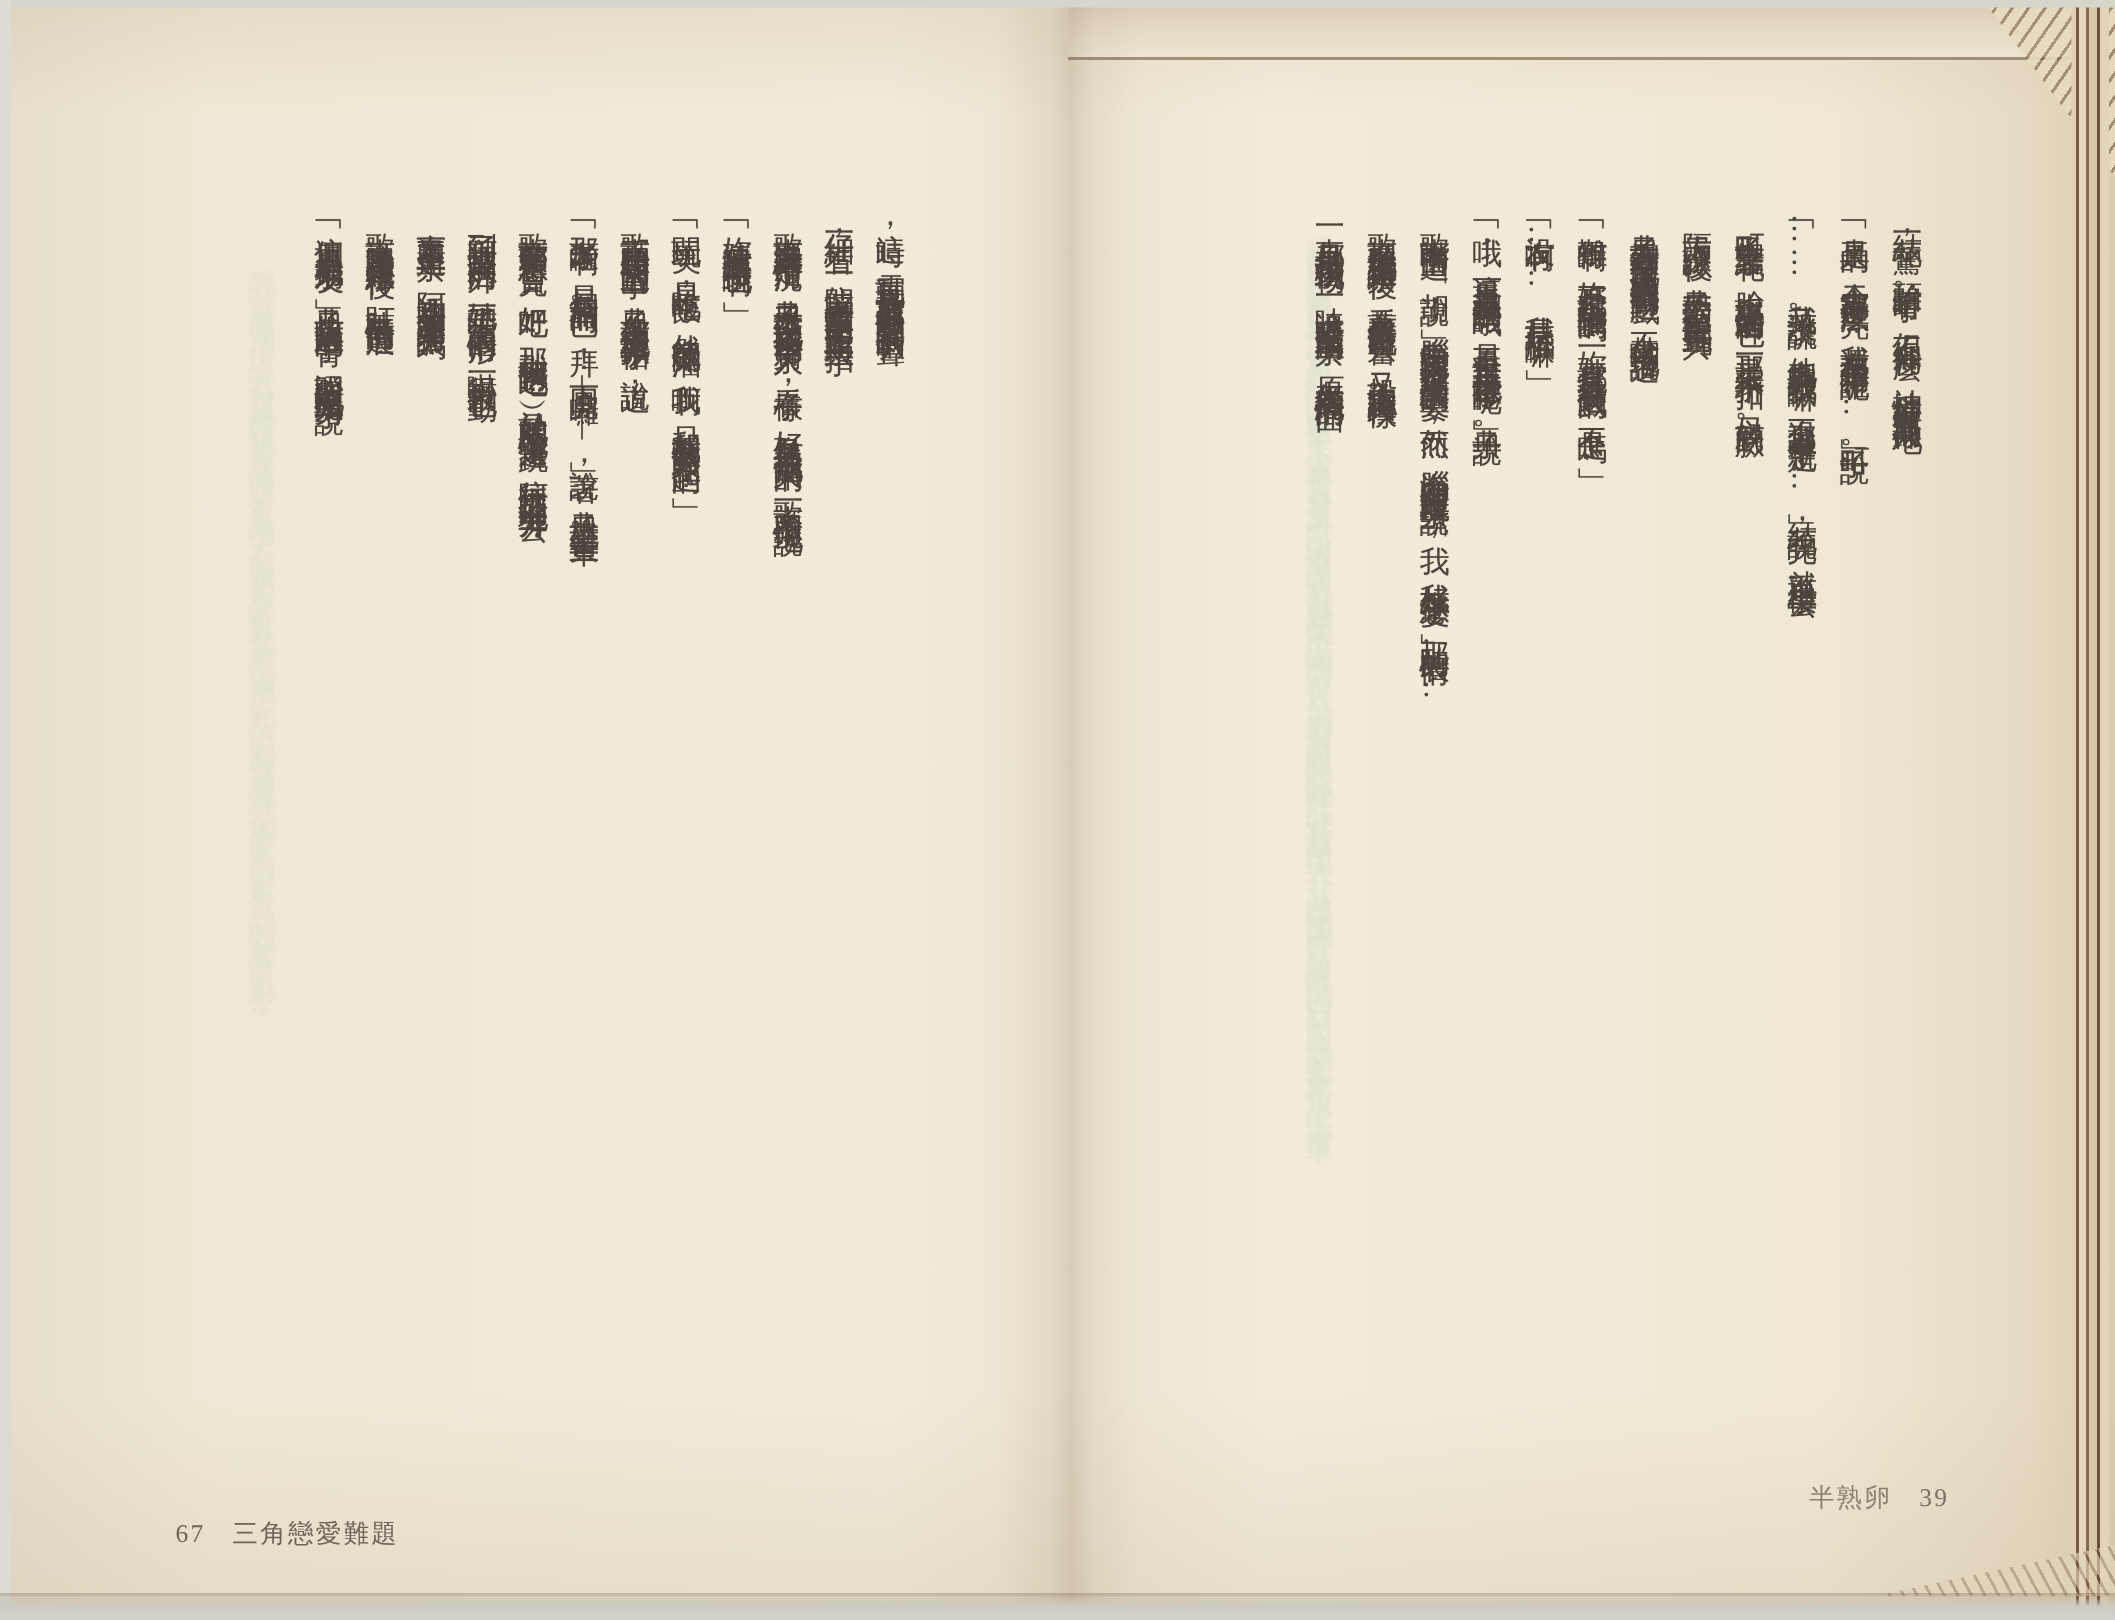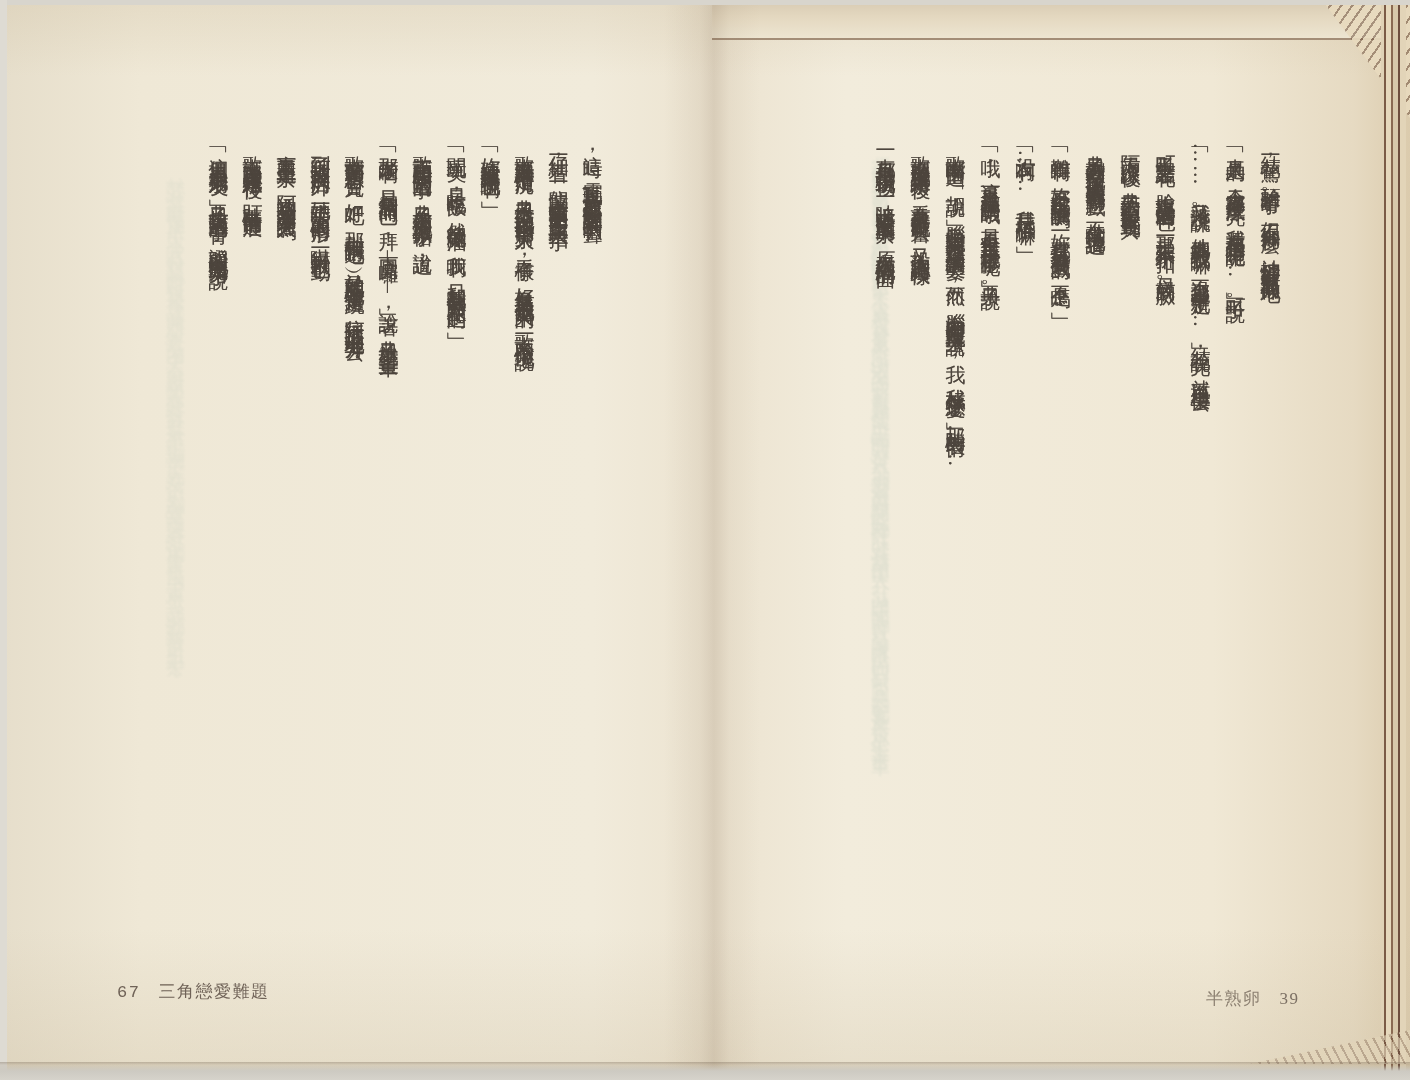--- a/index.html
+++ b/index.html
@@ -37,21 +37,21 @@
   .vtext p{margin:0;text-indent:22px;padding:0;}
   #text-right{left:790px;top:118px;width:498px;height:800px;line-height:35px;}
   #text-left{left:96px;top:118px;width:514px;height:800px;line-height:34px;}
   
   .bleed{position:absolute;writing-mode:vertical-rl;font-size:19px;letter-spacing:6px;
     color:#5f8d83;transform:scaleX(-1);filter:blur(1.2px);pointer-events:none;}
   #bleed-right{left:856px;top:142px;width:408px;height:740px;line-height:47px;opacity:.11;}
   #bleed-left{left:150px;top:162px;width:400px;height:720px;line-height:49px;opacity:.065;}
   
   .footer{position:absolute;font-size:17px;letter-spacing:1.5px;white-space:nowrap;}
-  #footer-left{left:117px;top:980px;color:#6f6257;font-family:Liberation Mono, monospace;}
+  #footer-left{left:117px;top:1011px;color:#6f6257;}
   #footer-left .f-num{margin-right:18px;}
   #footer-right{left:1206px;top:987px;color:#8d8172;}
   #footer-right .f-num{margin-left:18px;color:#7c7064;}
 </style>
 </head>
 <body>
 
 <div id="scan">
   <div class="edge-top"></div>
   <div class="corner-tr"></div>

